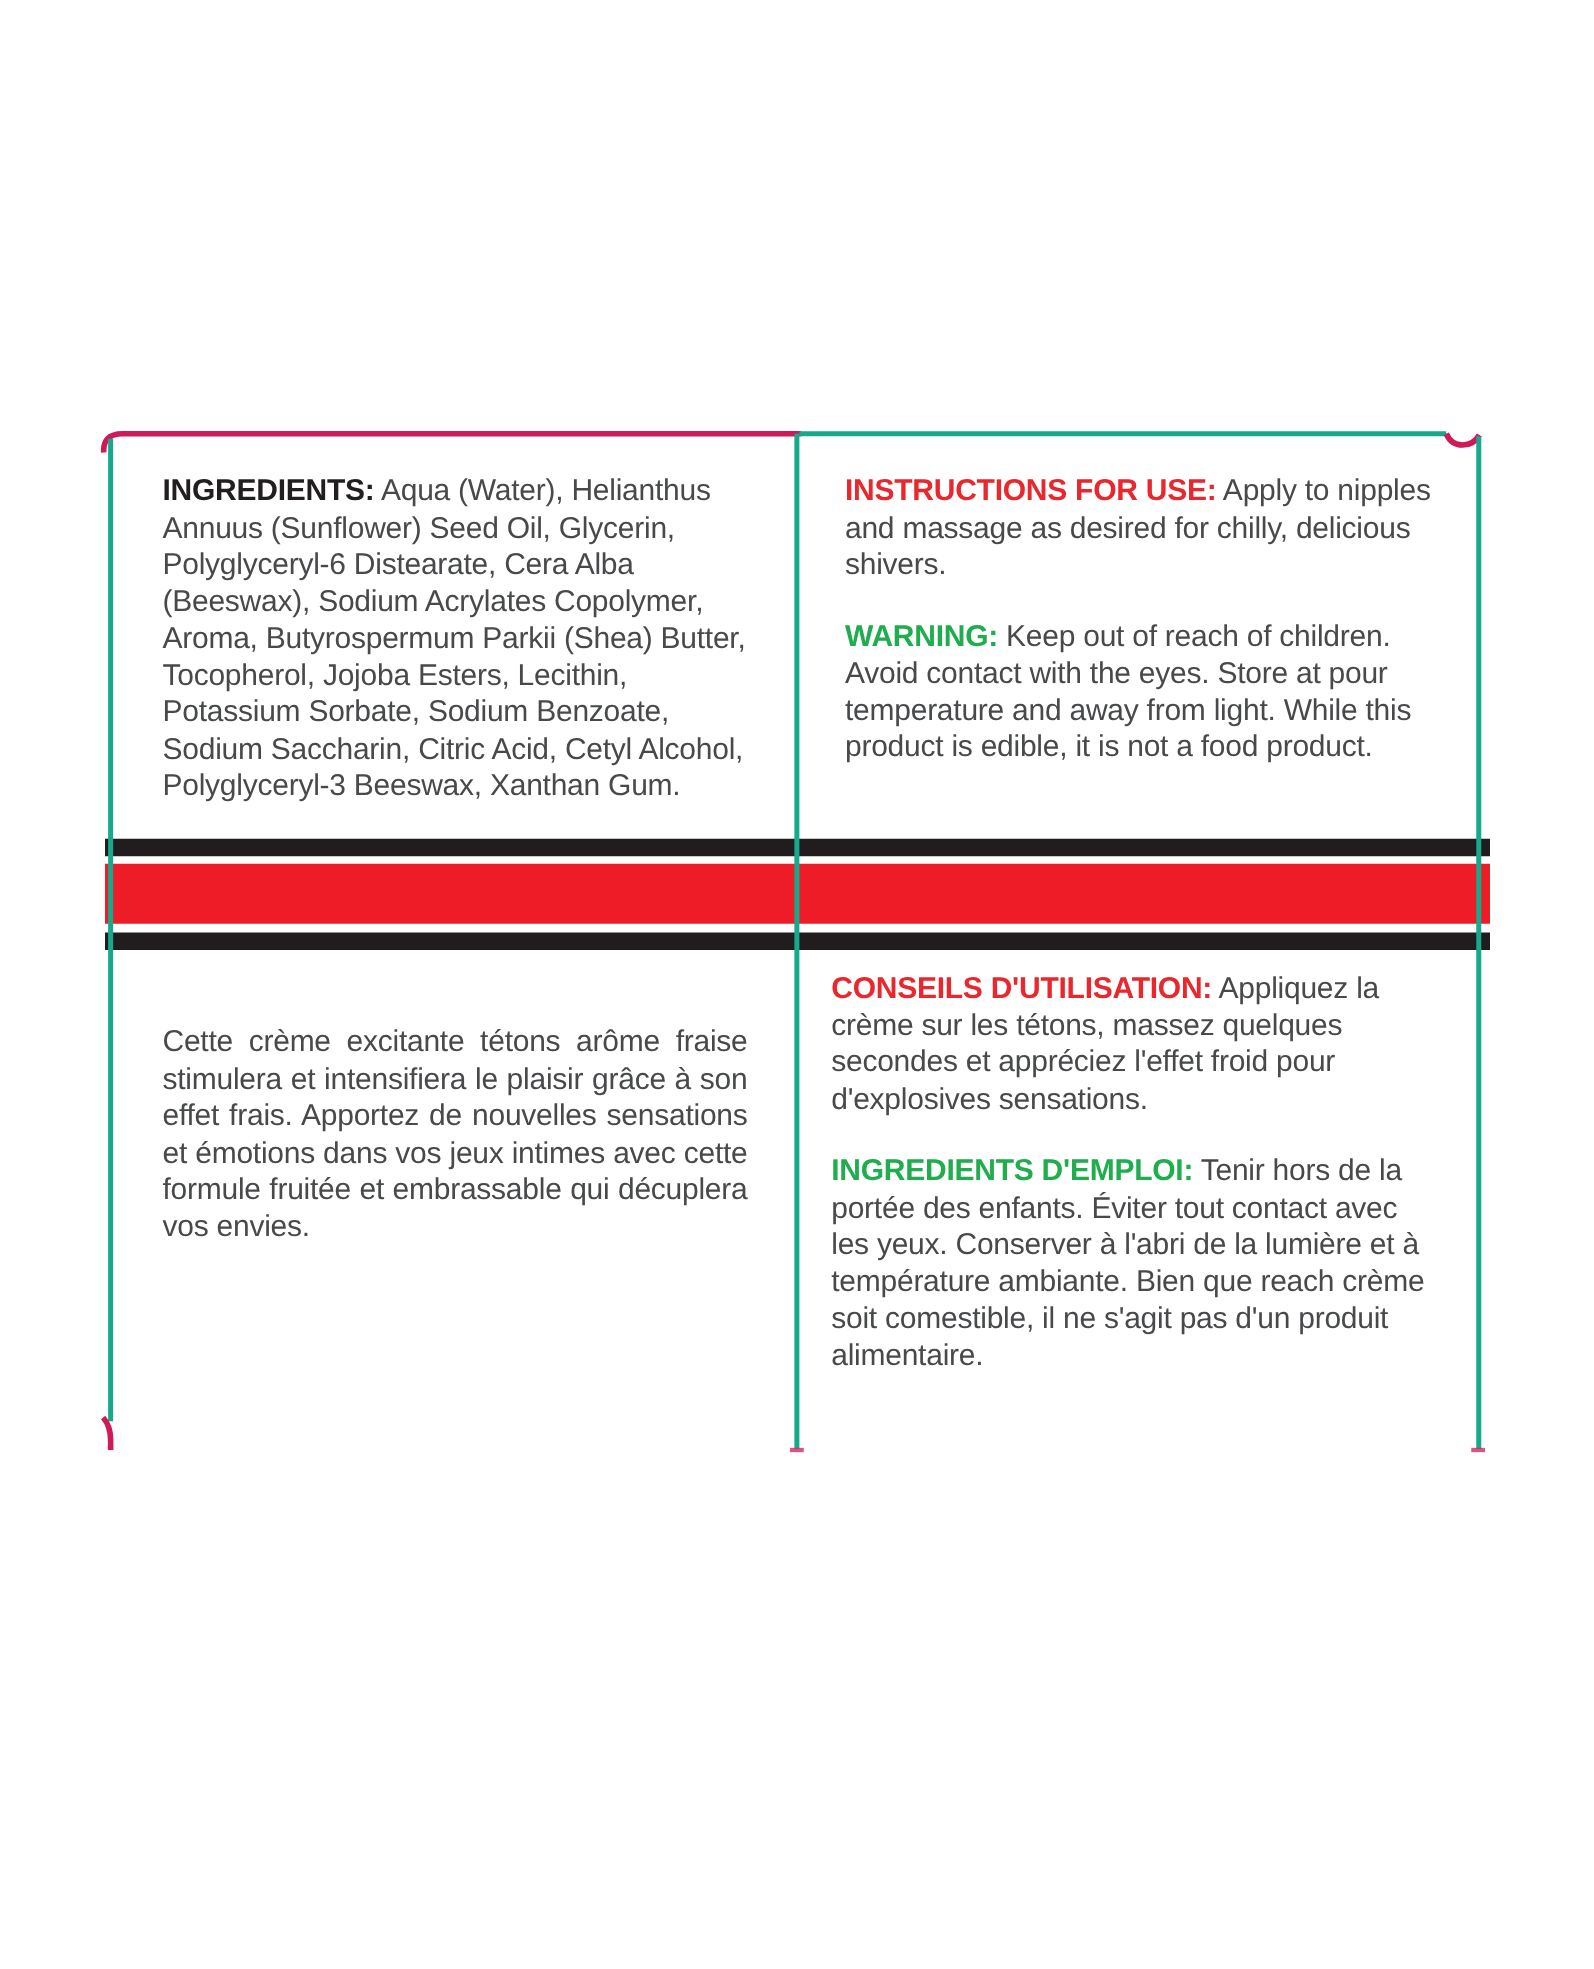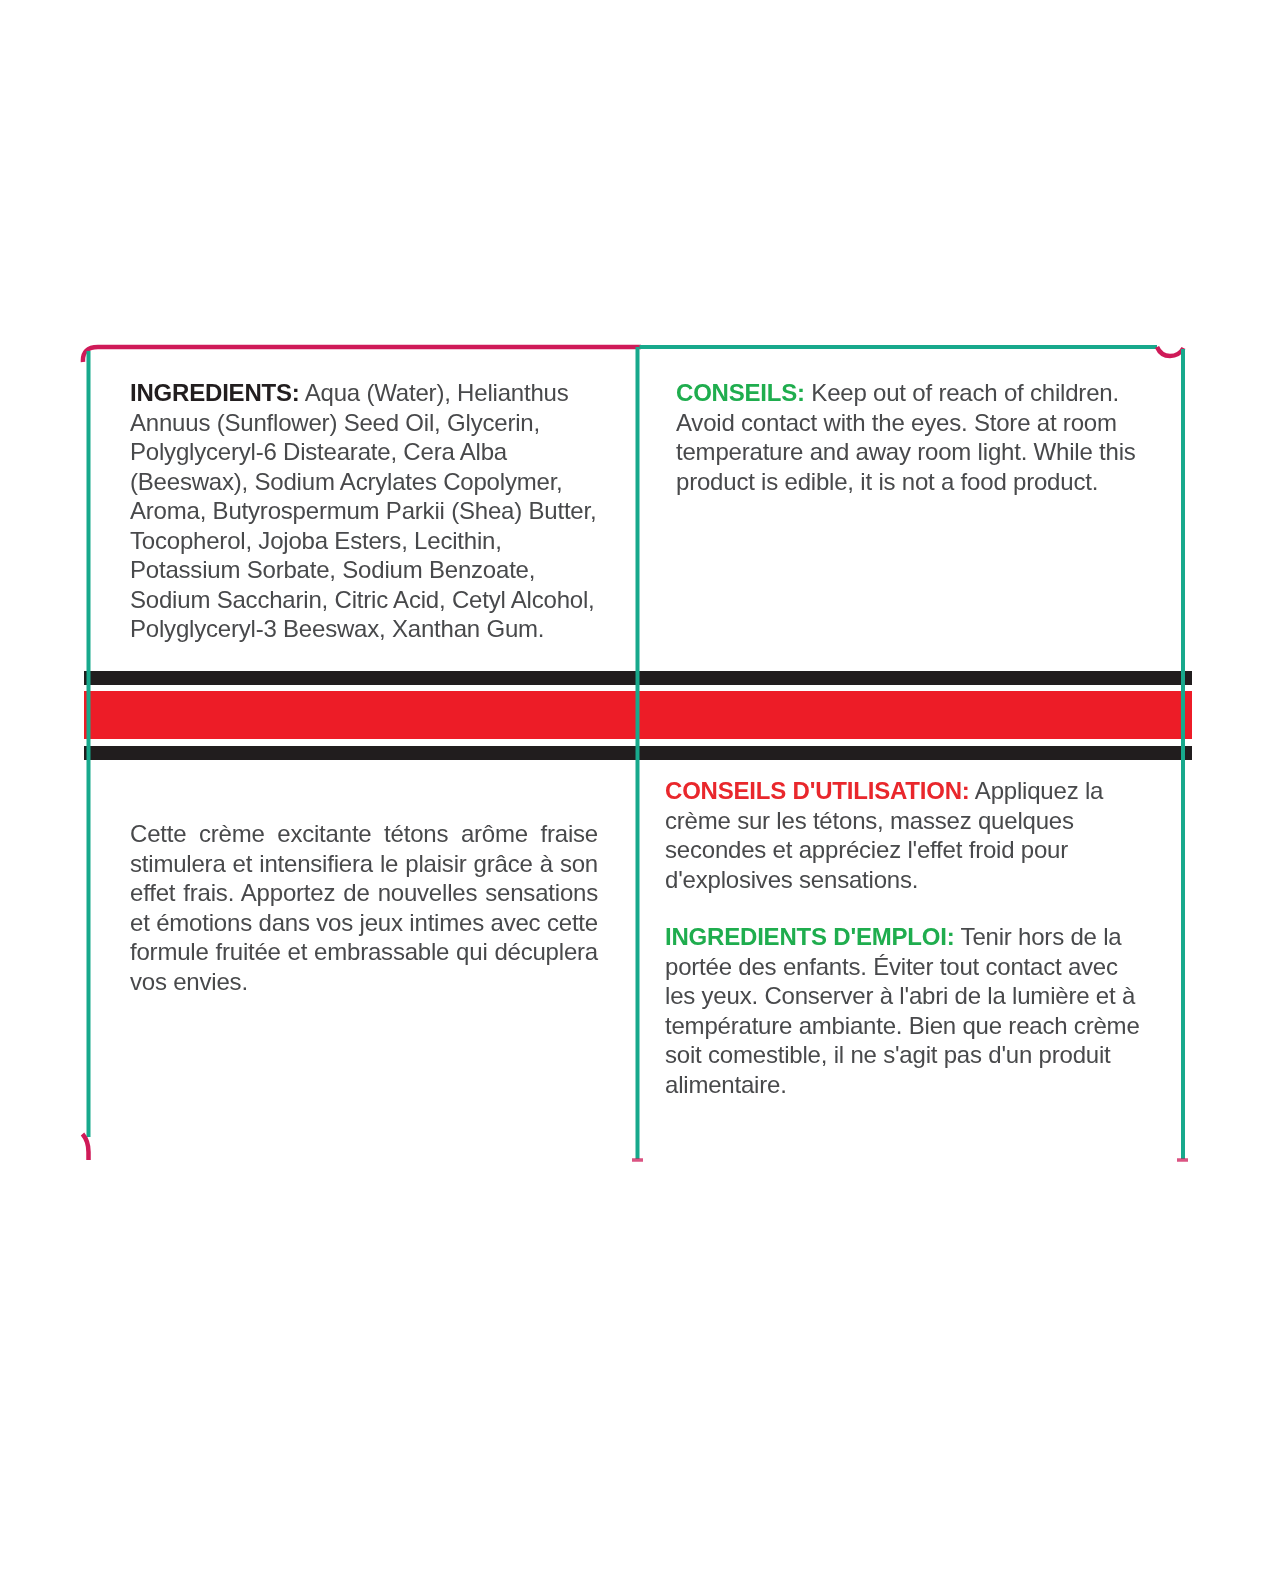--- a/index.html
+++ b/index.html
@@ -53,21 +53,22 @@
     <path d="M 82.5 1134 Q 88.5 1141 88.5 1152 L 88.5 1160" fill="none" stroke="#cf1a58" stroke-width="4.5"></path>
     <path d="M 632 1160 L 643 1160" fill="none" stroke="#cf1a58" stroke-opacity="0.75" stroke-width="3.5"></path>
     <path d="M 1177 1160 L 1188 1160" fill="none" stroke="#cf1a58" stroke-opacity="0.75" stroke-width="3.5"></path>
   </svg>
 
   <div class="txt block-ingredients">
     <p><span class="h h-black">INGREDIENTS:</span> <span>Aqua (Water), Helianthus Annuus (Sunflower) Seed Oil, Glycerin, Polyglyceryl-6 Distearate, Cera Alba (Beeswax), Sodium Acrylates Copolymer, Aroma, Butyrospermum Parkii (Shea) Butter, Tocopherol, Jojoba Esters, Lecithin, Potassium Sorbate, Sodium Benzoate, Sodium Saccharin, Citric Acid, Cetyl Alcohol, Polyglyceryl-3 Beeswax, Xanthan Gum.</span></p>
   </div>
 
   <div class="txt block-instructions">
-    <p><span class="h h-green">CONSEILS:</span> <span>Keep out of reach of children. Avoid contact with the eyes. Store at room temperature and away room light. While this product is edible, it is not a food product.</span></p>
+    <p><span class="h h-red">INSTRUCTIONS FOR USE:</span> <span>Apply to nipples and massage as desired for chilly, delicious shivers.</span></p>
+    <p><span class="h h-green">WARNING:</span> <span>Keep out of reach of children. Avoid contact with the eyes. Store at pour temperature and away from light. While this product is edible, it is not a food product.</span></p>
   </div>
 
   <div class="txt block-fr-left">
     <p>Cette crème excitante tétons arôme fraise stimulera et intensifiera le plaisir grâce à son effet frais. Apportez de nouvelles sensations et émotions dans vos jeux intimes avec cette formule fruitée et embrassable qui décuplera vos envies.</p>
   </div>
 
   <div class="txt block-fr-right">
     <p><span class="h h-red">CONSEILS D'UTILISATION:</span> <span>Appliquez la crème sur les tétons, massez quelques secondes et appréciez l'effet froid pour d'explosives sensations.</span></p>
     <p><span class="h h-green">INGREDIENTS D'EMPLOI:</span> <span>Tenir hors de la portée des enfants. Éviter tout contact avec les yeux. Conserver à l'abri de la lumière et à température ambiante. Bien que reach crème soit comestible, il ne s'agit pas d'un produit alimentaire.</span></p>
   </div>

